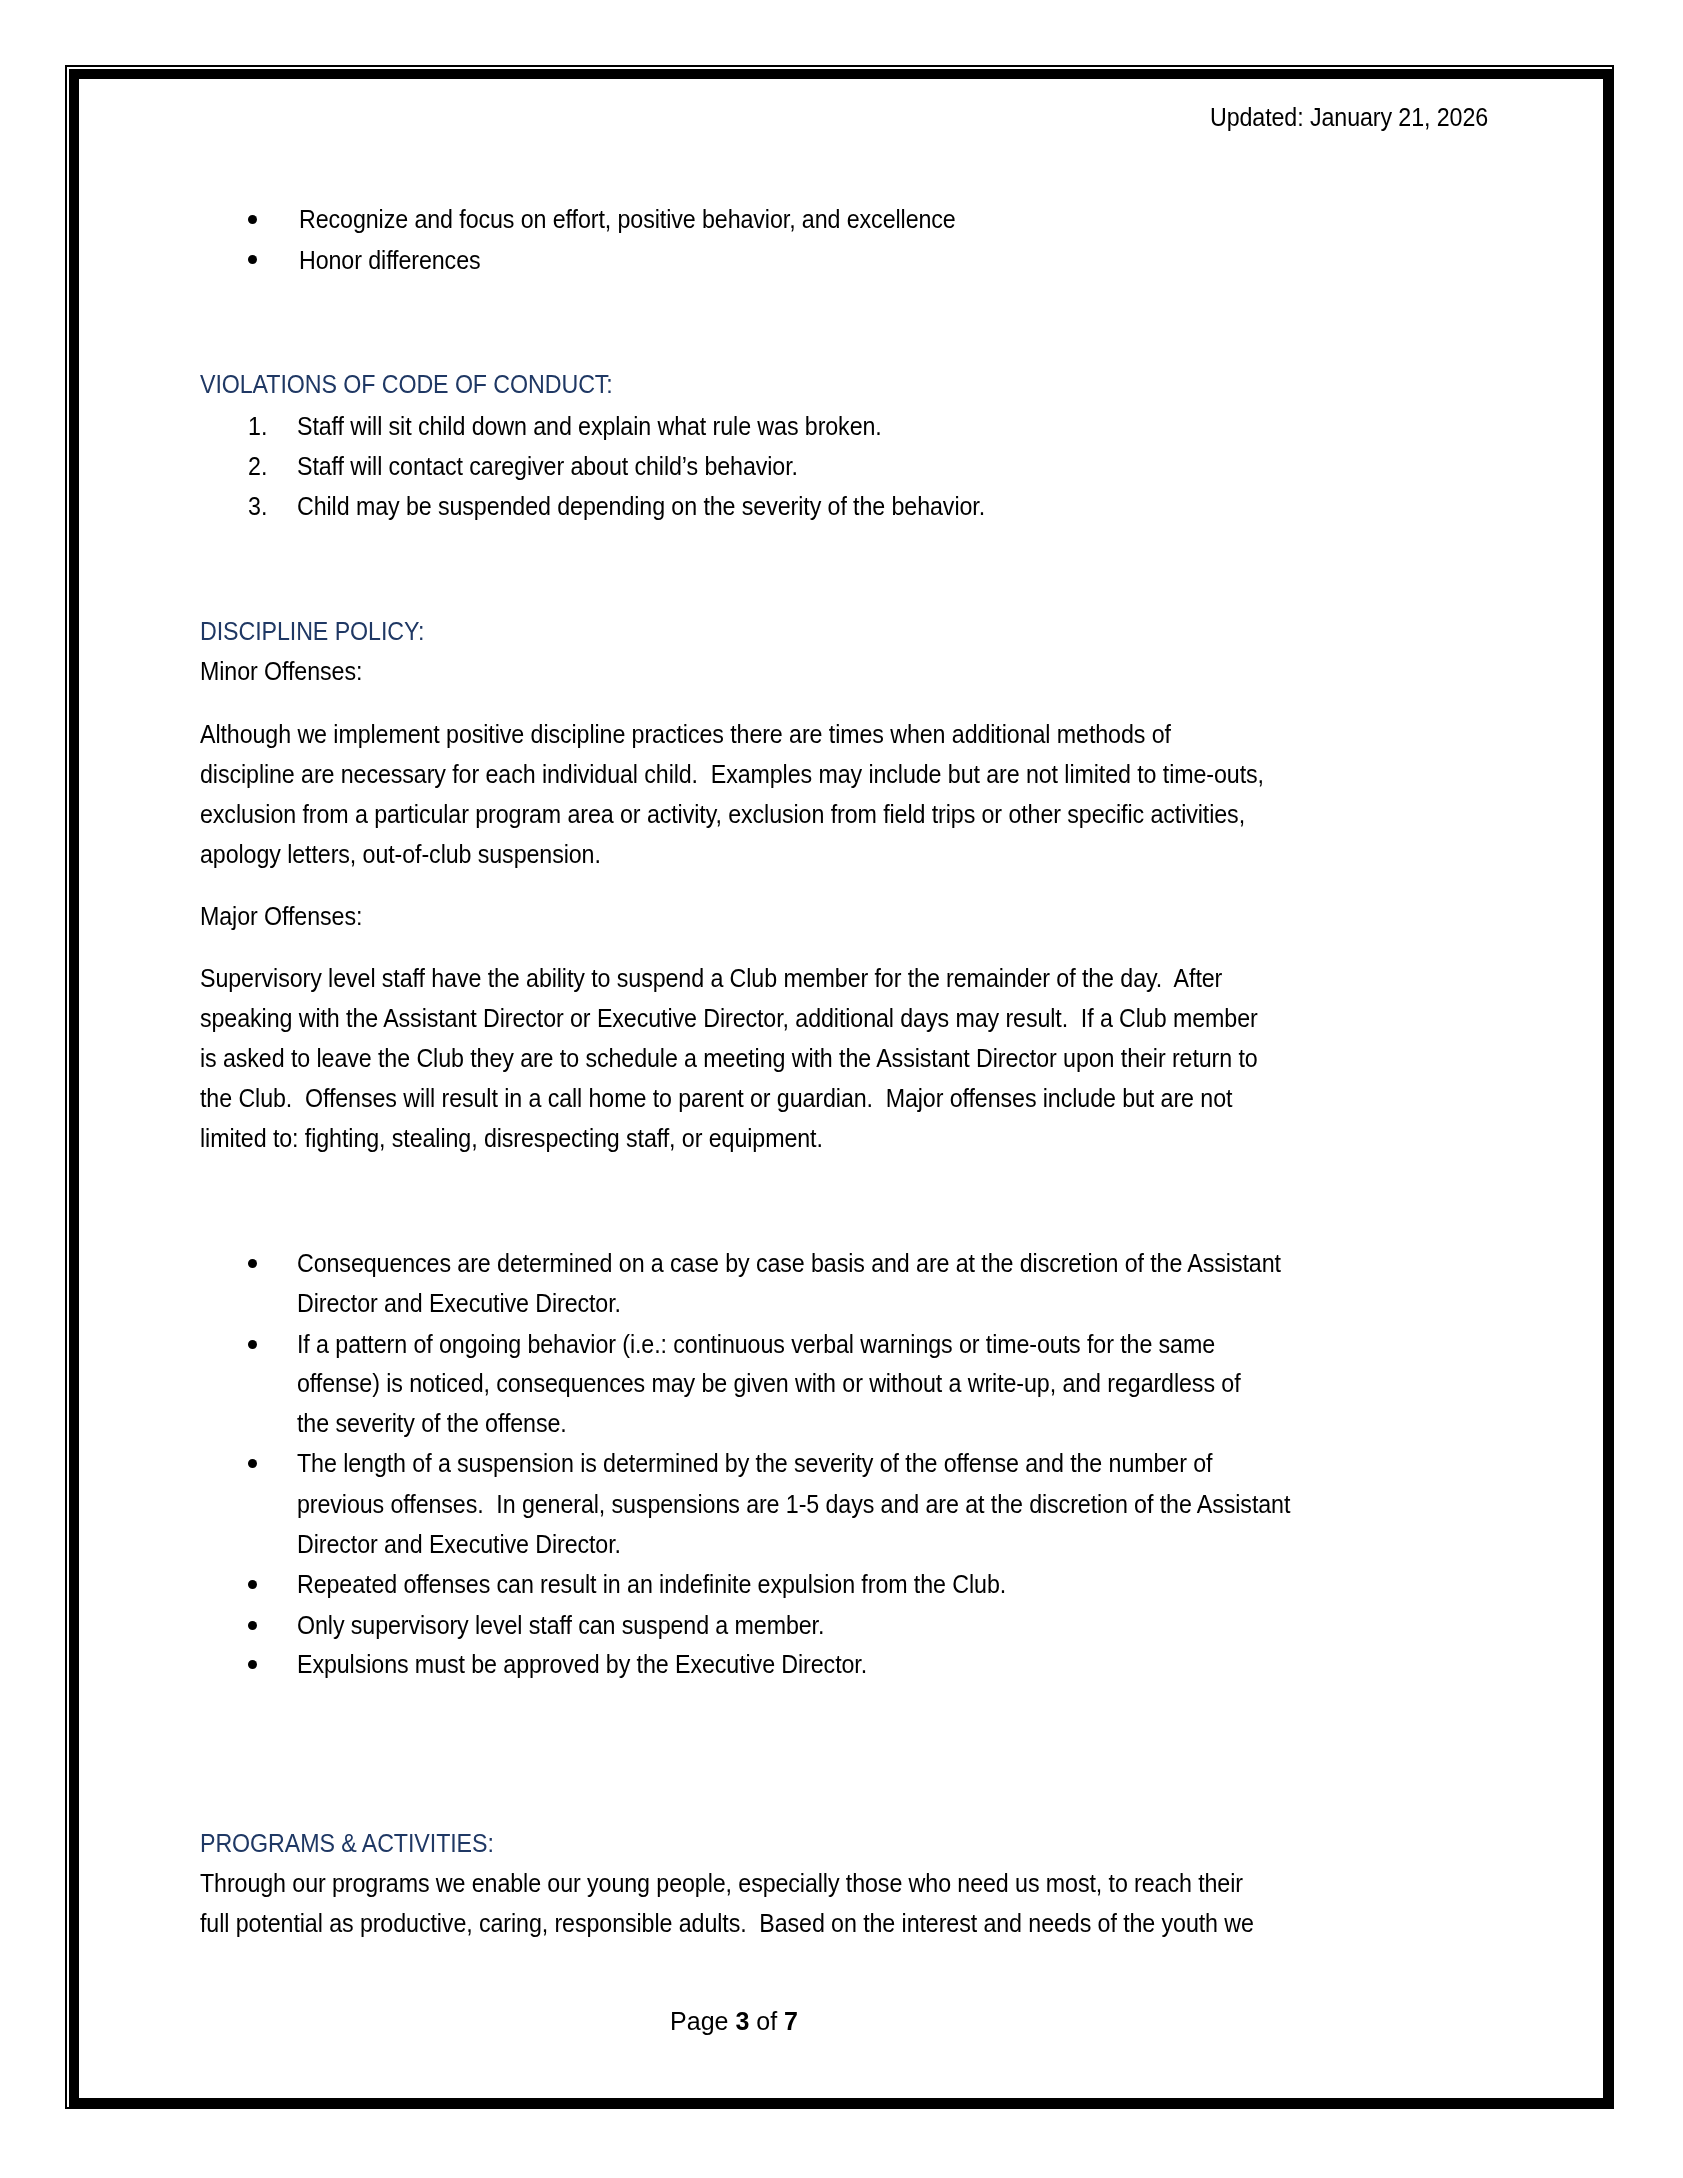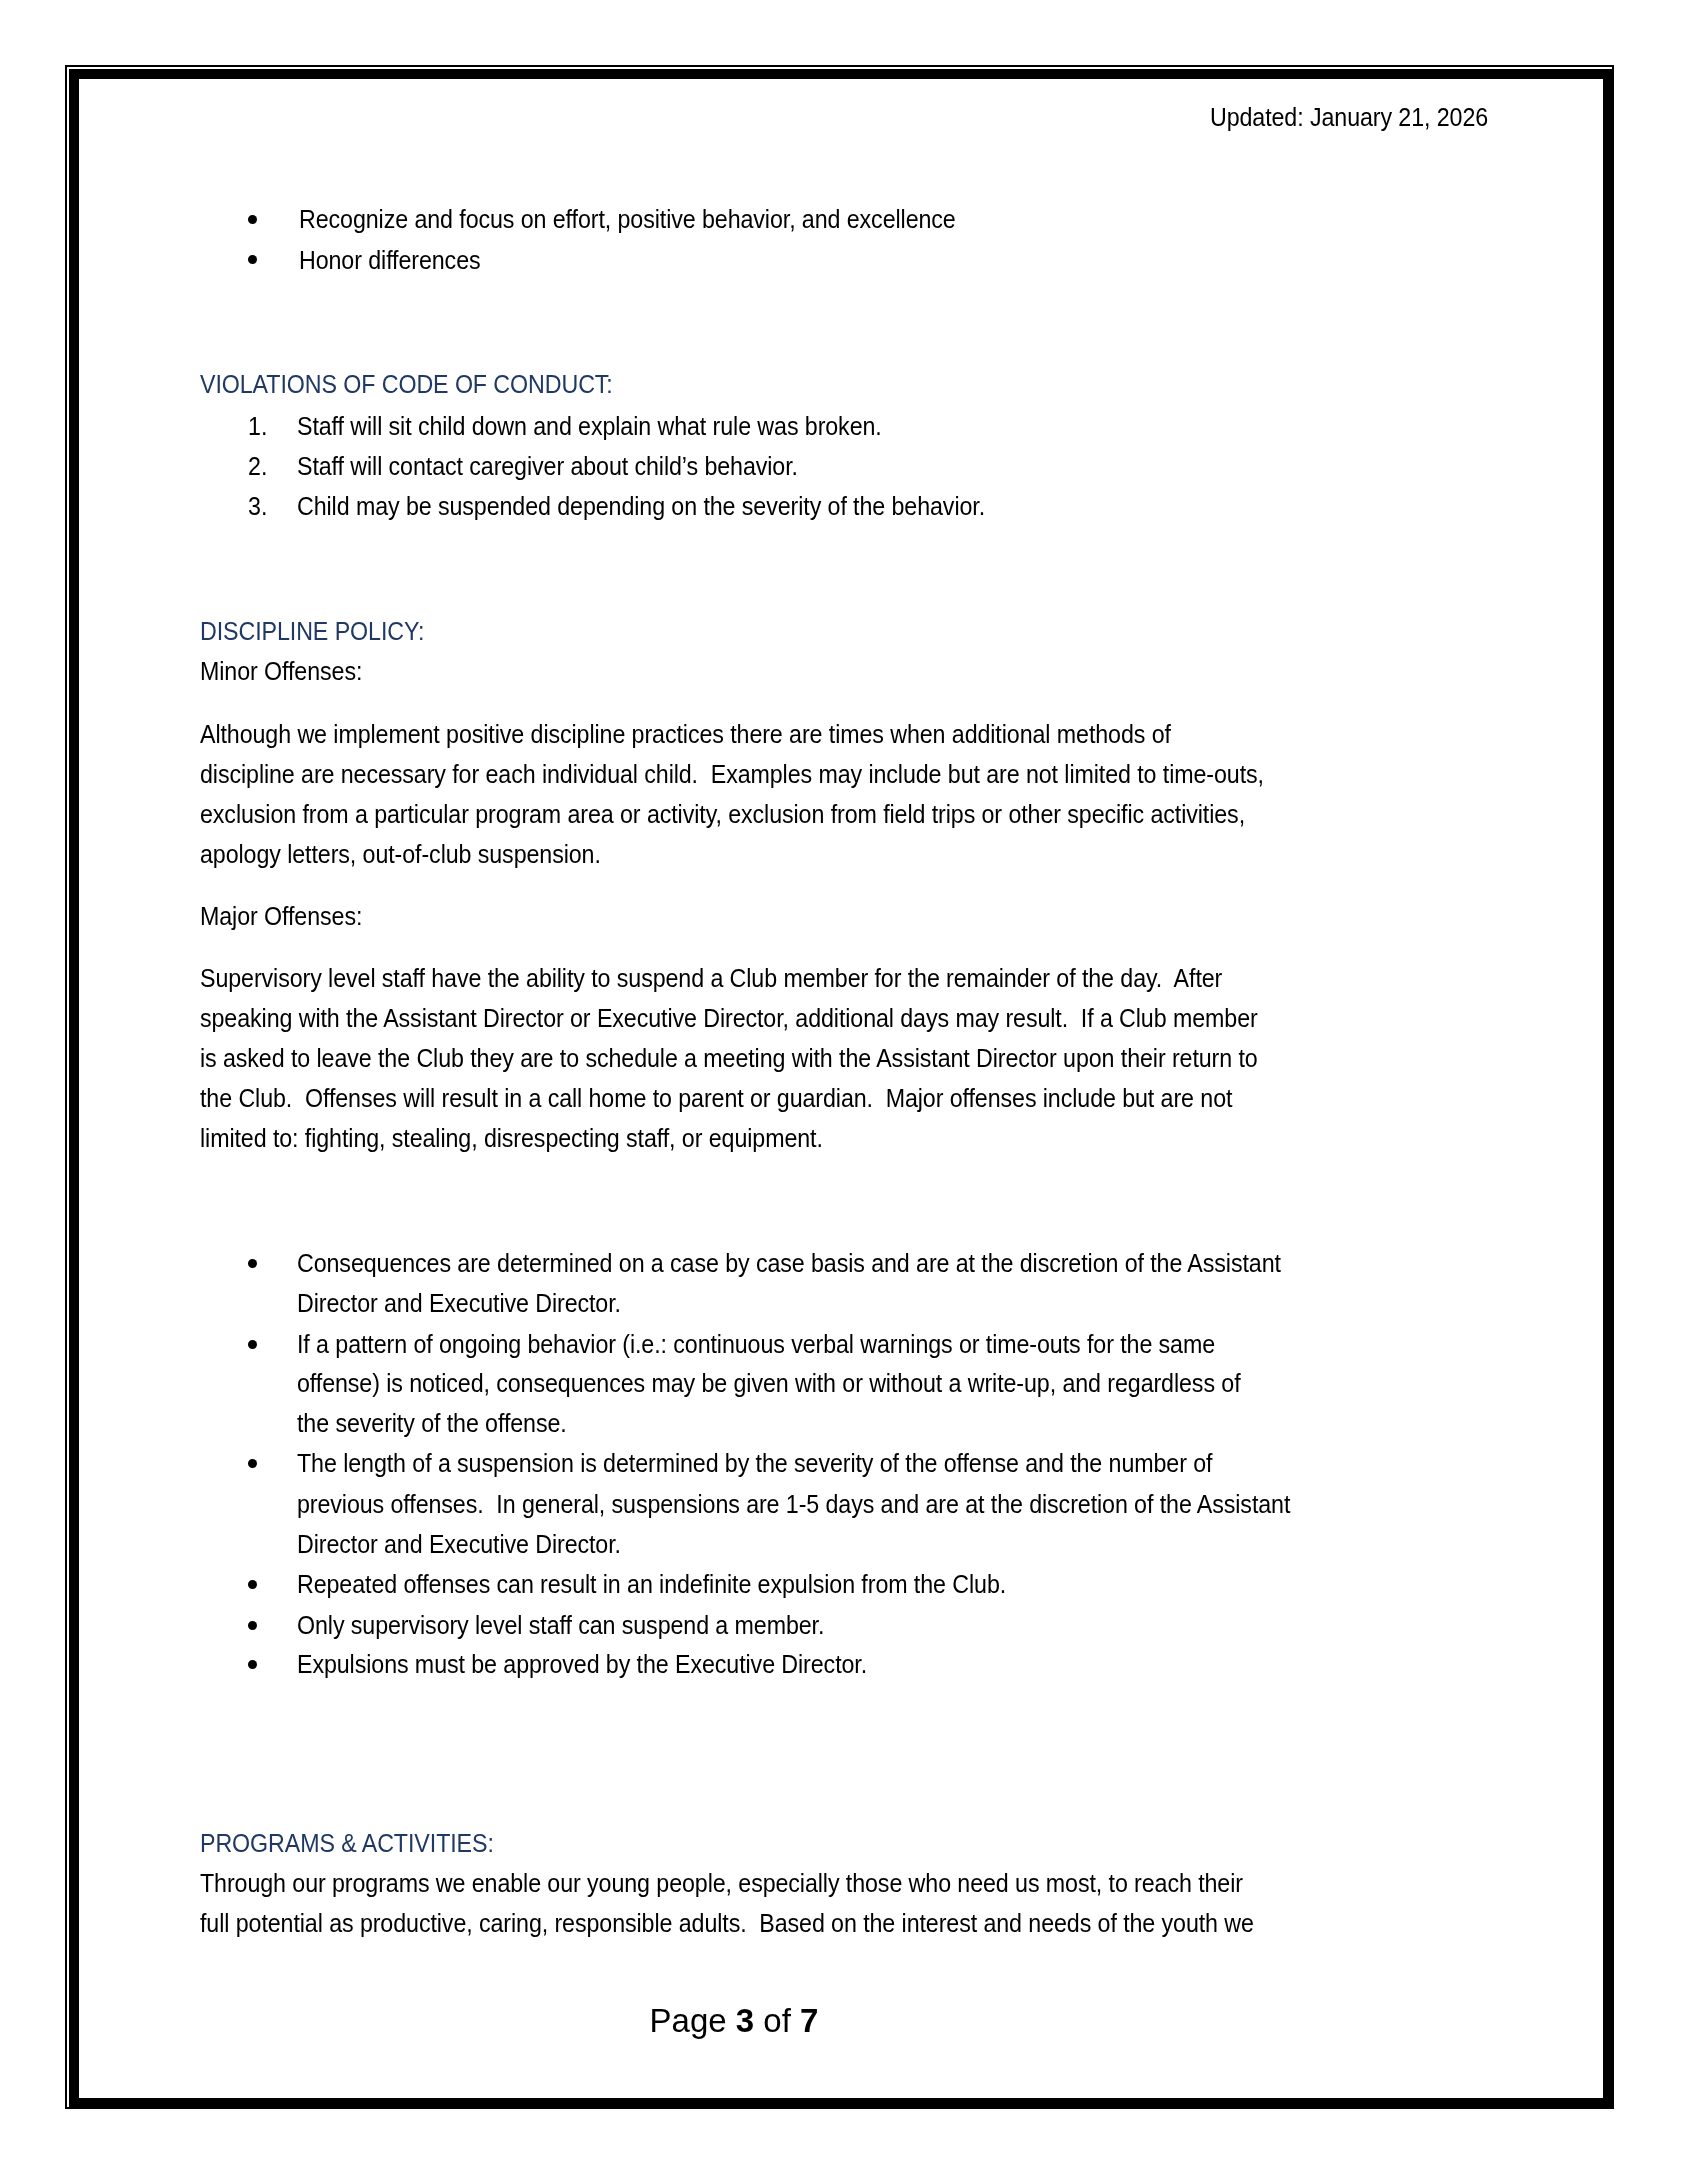--- a/index.html
+++ b/index.html
@@ -8,21 +8,21 @@
   .frame-outer { position: absolute; left: 65px; top: 65px; width: 1549px; height: 2044px;
                  border: 2px solid #000; box-sizing: border-box; }
   .frame-inner { position: absolute; left: 69px; top: 69px; width: 1544px; height: 2039px;
                  border: 10px solid #000; box-sizing: border-box; }
   .line { position: absolute; white-space: pre; font-size: 25px; line-height: 30px;
           letter-spacing: -0.1px; transform: scaleX(0.93); transform-origin: left center; }
   .heading { color: #1F3864; }
   .hdr { right: 195px; transform-origin: right center; }
   .bullet { position: absolute; width: 9px; height: 9px; border-radius: 50%; background: #000; }
   .num { position: absolute; font-size: 25px; line-height: 30px; transform: scaleX(0.93); transform-origin: left center; }
-  .footer { position: absolute; left: 0; width: 1468px; text-align: center; font-size: 33px; line-height: 30px; }
+  .footer { position: absolute; left: 0; width: 1468px; text-align: center; font-size: 25px; line-height: 30px; }
   .footer b { font-weight: bold; }
 </style>
 </head>
 <body>
 
 <div class="frame-outer"></div>
 <div class="frame-inner"></div>
 
 <div class="line hdr" style="top:102px;">Updated: January 21, 2026</div>
 

